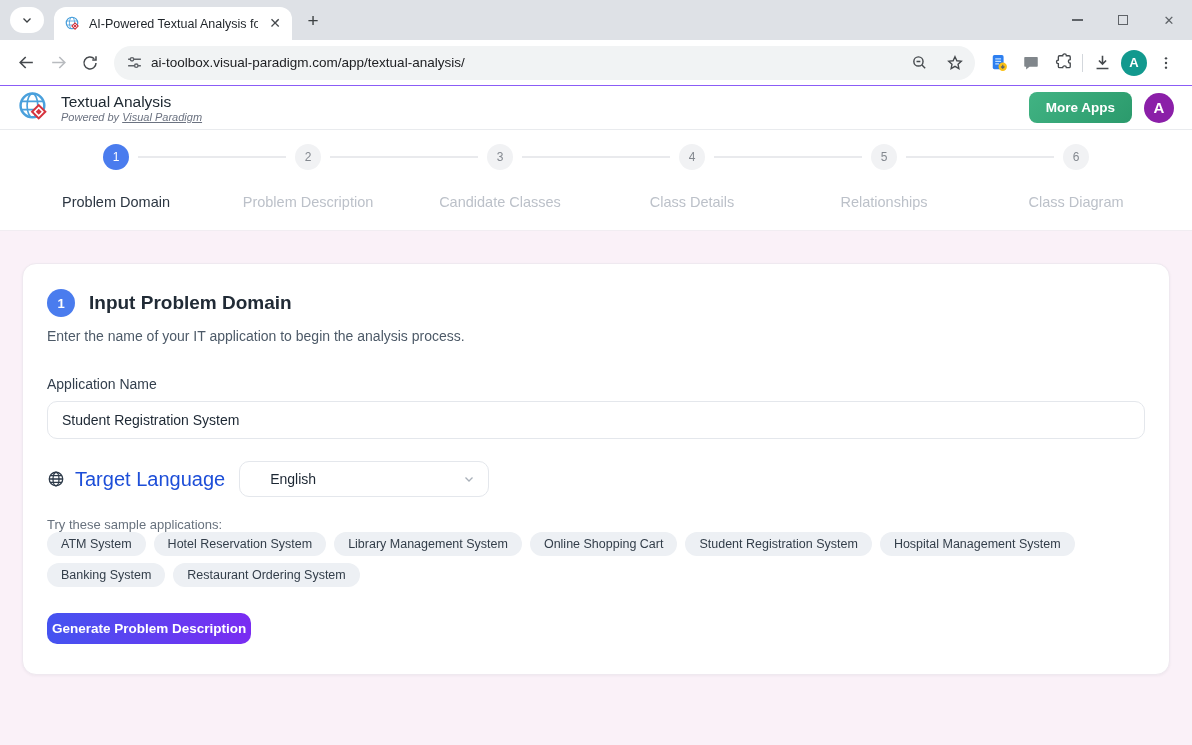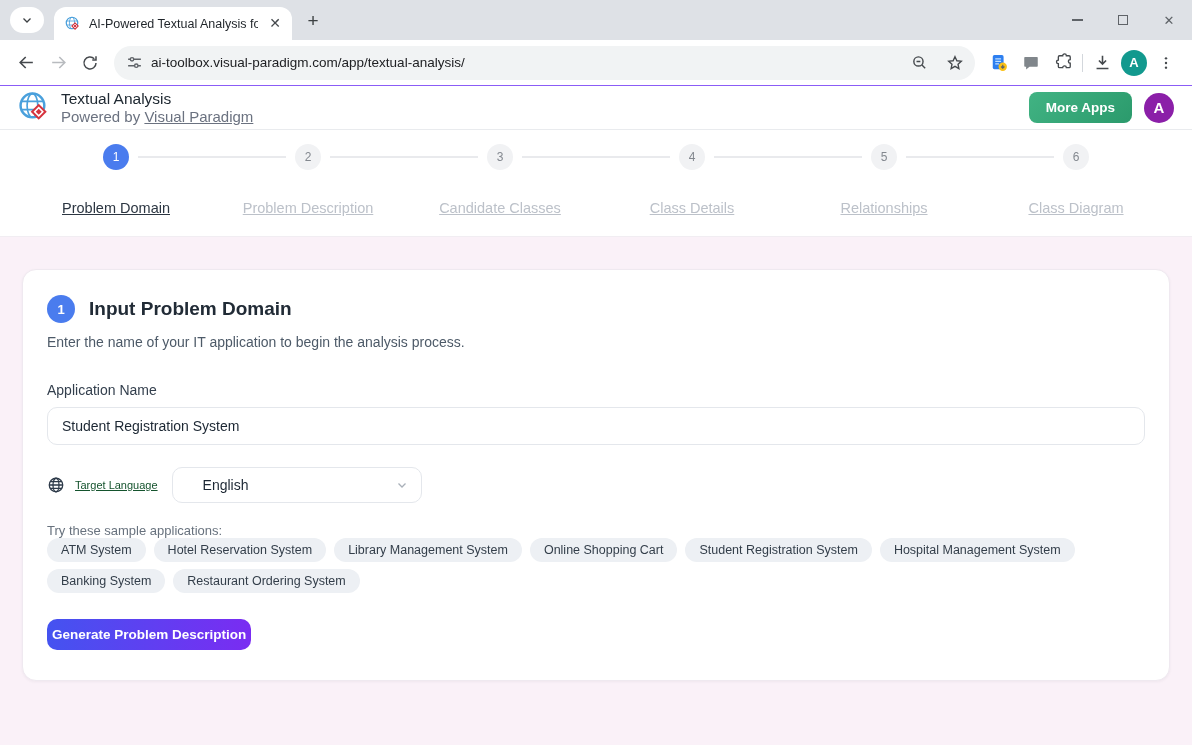--- a/index.html
+++ b/index.html
@@ -28,54 +28,54 @@
             align-items:center; gap:8px; padding:0 6px 0 12px; cursor:text; }
   .url-text { flex:1; font-size:13.5px; color:#202124; white-space:nowrap; overflow:hidden; }
   .divider { width:1px; height:18px; background:#d3d7dc; margin:0 3px; flex:0 0 auto; }
   .chrome-avatar { width:26px; height:26px; border-radius:50%; background:#12998e; color:#fff; font-size:13px;
                    font-weight:bold; display:flex; align-items:center; justify-content:center; margin:0 3px; cursor:pointer; flex:0 0 auto;}
 
   
   .app-header { height:44px; background:#fff; border-bottom:1px solid #e9ebee; display:flex; align-items:center; padding:0 18px; }
   .brand { display:flex; align-items:center; gap:10px; }
   .brand-text .app-title { font-size:15.5px; font-weight:normal; color:#202a33; }
-  .brand-text .powered { font-size:15px; color:#6b7280; }
+  .brand-text .powered { font-size:11px; color:#6b7280;font-style:italic; }
   .brand-text .powered a { color:#6b7280; text-decoration:underline; cursor:pointer; }
   .header-right { margin-left:auto; display:flex; align-items:center; gap:12px; }
   .more-apps { border:none; border-radius:8px; padding:8px 17px; color:#fff; font-size:13.5px; font-weight:bold;
                background:linear-gradient(135deg,#41b383,#2b9a6c); cursor:pointer; }
   .app-avatar { width:30px; height:30px; border-radius:50%; background:#8b1fa8; color:#fff; font-size:15px; font-weight:bold;
                 display:flex; align-items:center; justify-content:center; cursor:pointer; }
 
   
   .stepper { background:#fff; display:flex; padding:14px 20px 20px; border-bottom:1px solid #f1edf2; }
   .step { flex:1; text-align:center; cursor:pointer; }
   .step-track { position:relative; height:26px; display:flex; align-items:center; justify-content:center; }
   .step-line { position:absolute; top:12px; height:2px; width:calc(50% - 22px); background:#e9eaed; }
   .step-line.left { left:0; } .step-line.right { right:0; }
   .step-circle { width:26px; height:26px; border-radius:50%; background:#f1f2f4; color:#83888f; font-size:12px;
                  display:flex; align-items:center; justify-content:center; position:relative; z-index:1; }
   .step.active .step-circle { background:#4a7cee; color:#fff; }
-  .step-label { margin-top:30px; font-size:14.5px; color:#bcc1c9;text-decoration:underline; }
+  .step-label { margin-top:24px; font-size:14.5px; color:#bcc1c9; }
   .step.active .step-label { color:#2c3642; }
 
   
   .content { background:#faf1f8; padding:32px 22px; height:547px; }
   .card { background:#fff; border:1px solid #efe9f0; border-radius:14px; box-shadow:0 1px 3px rgba(40,30,60,.05);
           padding:25px 24px 30px; }
   .card-head { display:flex; align-items:center; gap:14px; }
   .badge { width:28px; height:28px; border-radius:50%; background:#4a7cee; color:#fff; font-size:13px; font-weight:bold;
            display:flex; align-items:center; justify-content:center; }
   .card-title { font-size:19px; font-weight:600; color:#212b36; }
   .card-sub { margin-top:11px; font-size:14px; color:#4d5a68; }
   .field-label { margin-top:32px; font-size:14px; font-weight:500; color:#333f4d; }
   .text-input { margin-top:9px; width:100%; height:38px; border:1px solid #e4e7ec; border-radius:10px; padding:0 14px;
                 font-size:14px; color:#1c2733; font-family:inherit; background:#fff; outline:none; }
   .lang-row { margin-top:22px; display:flex; align-items:center; gap:10px; }
-  .lang-label { font-size:11px; font-weight:500; color:#14532d;text-decoration:underline; }
+  .lang-label { font-size:20px; font-weight:500; color:#1d4ed8; }
   .select { width:250px; height:36px; border:1px solid #e4e7ec; border-radius:10px; margin-left:4px; padding:0 12px 0 14px;
             display:flex; align-items:center; justify-content:space-between; cursor:pointer; background:#fff; }
   .select-value { font-size:14px; color:#1c2733;padding-left:16px; }
   .samples-caption { margin-top:20px; font-size:13px; color:#68727e; }
   .chips { margin-top:0; display:flex; flex-wrap:wrap; gap:7px 8px; }
   .chip { border:none; background:#edf0f4; border-radius:999px; padding:5px 14px; font-size:12.5px; color:#333e4a;
           font-family:inherit; cursor:pointer; white-space:nowrap; }
   .generate-btn { margin-top:26px; border:none; border-radius:10px; padding:8px 5px; color:#fff; font-size:13.5px;
                   font-weight:bold; background:linear-gradient(90deg,#4453f0,#7a2cf2); cursor:pointer; font-family:inherit; }
   svg { display:block; }

